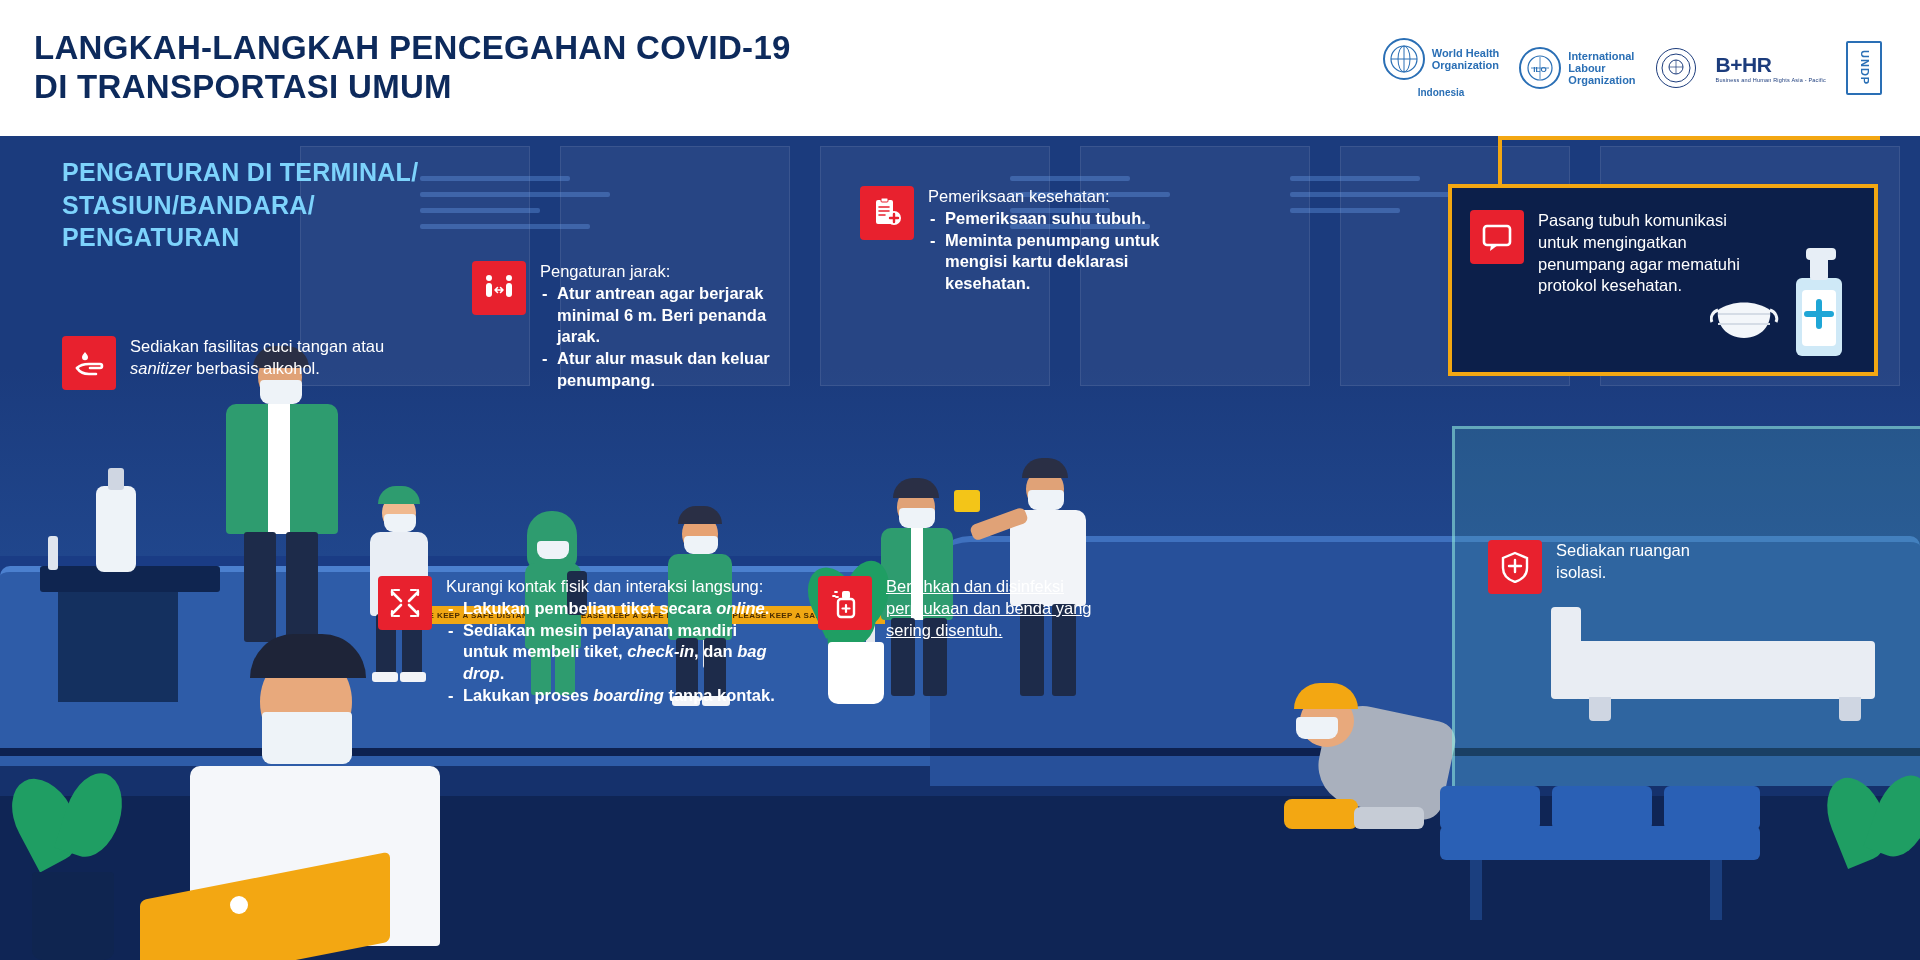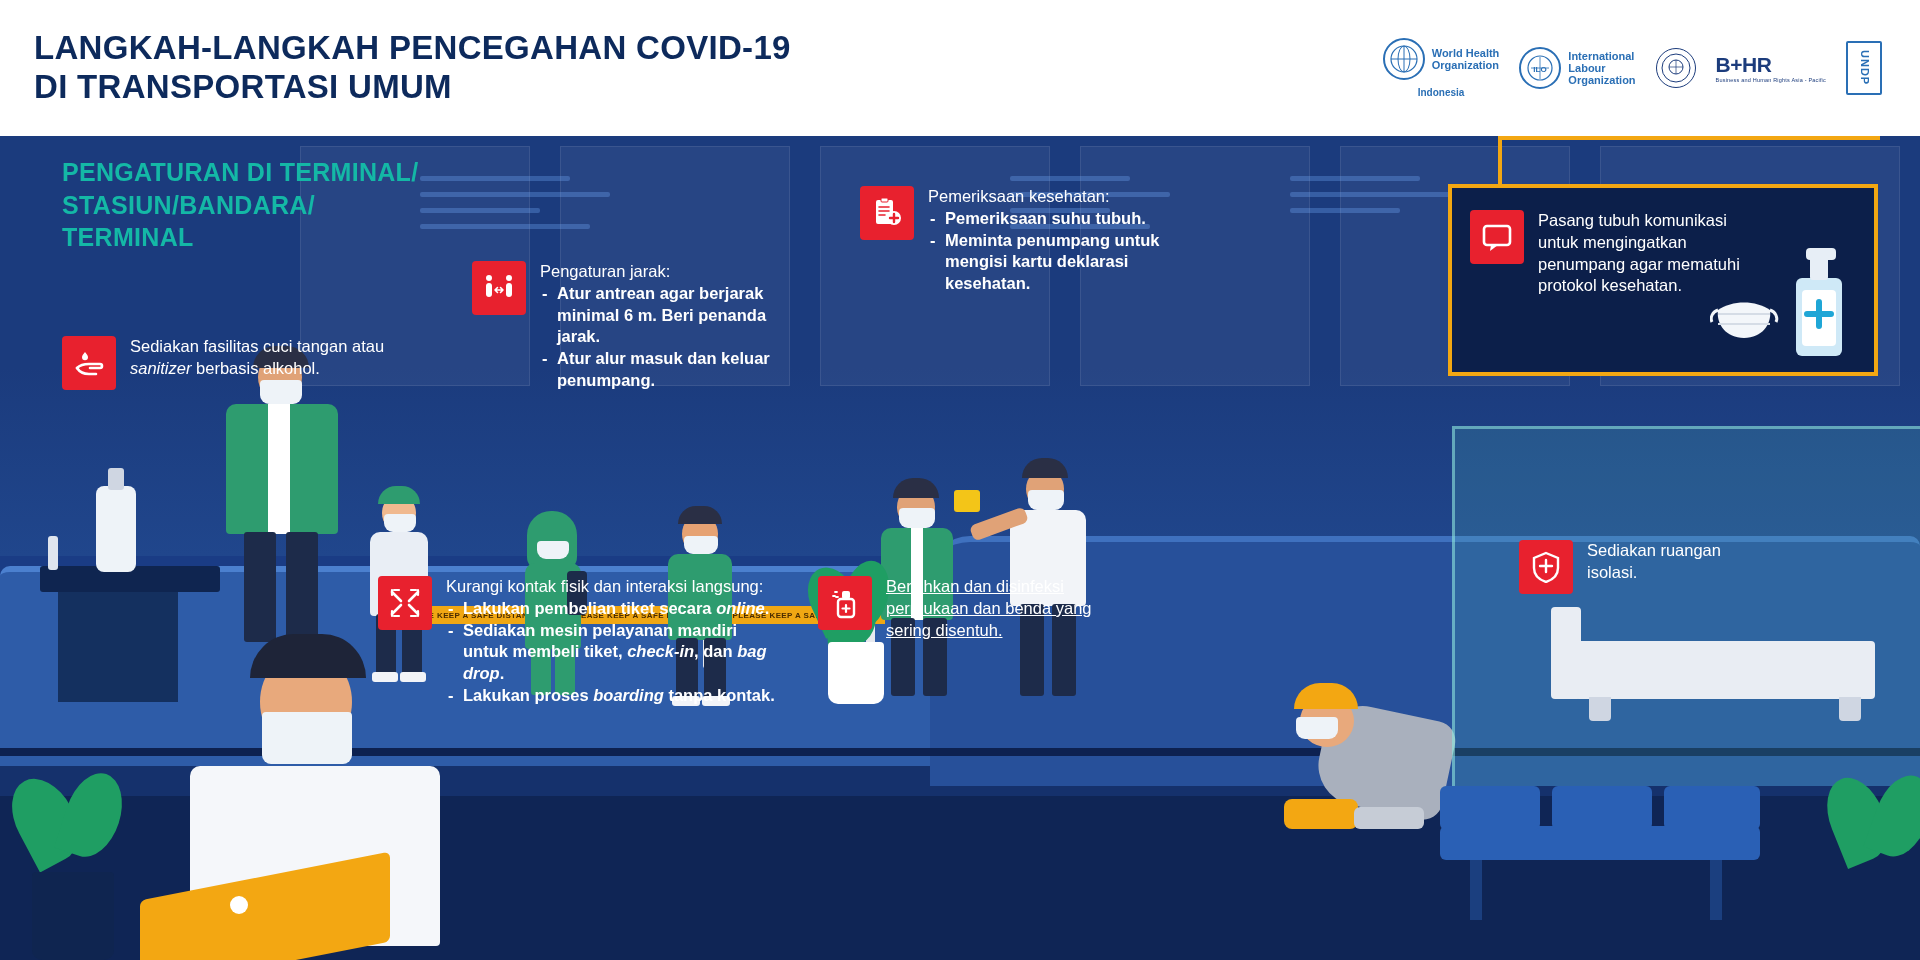--- a/index.html
+++ b/index.html
@@ -140,21 +140,21 @@
   }
   .badge svg { display: block; }
   .ctext { color: #ffffff; font-size: 16.5px; line-height: 1.32; }
   .ctext .em { font-style: italic; }
   .clist { list-style: none; font-weight: bold; }
   .clist li { position: relative; padding-left: 17px; }
   .clist li:before { content: "-"; position: absolute; left: 2px; top: 0; }
 
   .section-title {
     position: absolute; left: 62px; top: 20px;
-    color: #14b8a6; font-size: 25px; font-weight: bold; line-height: 1.3;
+    color: #7dd3fc; font-size: 25px; font-weight: bold; line-height: 1.3;
     letter-spacing: .3px;
   }
 
   
   .highlight-box {
     position: absolute; left: 1448px; top: 48px; width: 430px; height: 192px;
     background: #0c1f4a; border: 4px solid #f3a712;
     display: flex; align-items: flex-start; gap: 14px; padding: 22px 18px;
   }
   .connector {
@@ -408,21 +408,21 @@
       <div class="plant-pot" style="left:22px;top:96px;width:82px;height:88px;background:#0f2550;"></div>
     </div>
     <div class="fig" style="left:1830px;top:640px;width:110px;height:184px;">
       <div class="leafsh" style="left:0;top:0;width:54px;height:86px;transform:rotate(-22deg);"></div>
       <div class="leafsh" style="left:46px;top:-2px;width:52px;height:84px;transform:rotate(20deg);"></div>
     </div>
 
     <div class="section-title">
       <div>PENGATURAN DI TERMINAL/</div>
       <div>STASIUN/BANDARA/</div>
-      <div>TERMINAL</div>
+      <div>PENGATURAN</div>
     </div>
 
     <div class="callout" style="left:62px;top:200px;width:340px;">
       <div class="badge">
         <svg width="34" height="34" viewBox="0 0 34 34" aria-hidden="true">
           <path d="M13 6c1.6 2 3 3.6 3 5.2a3 3 0 0 1-6 0C10 9.6 11.4 8 13 6z" fill="#fff"></path>
           <path d="M5 22c3-3 8-4 12-4h11c1.2 0 2 .9 2 2s-.8 2-2 2H18" fill="none" stroke="#fff" stroke-width="2.6" stroke-linecap="round"></path>
           <path d="M5 22c2.6 4 7 6 12 6h7" fill="none" stroke="#fff" stroke-width="2.6" stroke-linecap="round"></path>
         </svg>
       </div>
@@ -490,21 +490,21 @@
 
           <rect x="86" y="34" width="46" height="78" rx="6" fill="#cfe9f7"></rect>
           <rect x="92" y="46" width="34" height="56" rx="4" fill="#ffffff"></rect>
           <rect x="100" y="12" width="18" height="24" rx="3" fill="#e7eef6"></rect>
           <rect x="96" y="4" width="30" height="12" rx="4" fill="#e7eef6"></rect>
           <path d="M109 58v24M97 70h24" stroke="#1fa6d6" stroke-width="6" stroke-linecap="round"></path>
         </svg>
       </div>
     </div>
 
-    <div class="callout" style="left:1488px;top:404px;width:300px;margin-left:31px;">
+    <div class="callout" style="left:1488px;top:404px;width:300px;">
       <div class="badge">
         <svg width="32" height="32" viewBox="0 0 32 32" aria-hidden="true">
           <path d="M16 2l12 5v10c0 8-6 12-12 14C10 29 4 25 4 17V7z" fill="none" stroke="#fff" stroke-width="2.4"></path>
           <path d="M16 9v12M10 15h12" stroke="#fff" stroke-width="2.4" stroke-linecap="round"></path>
         </svg>
       </div>
       <div class="ctext" style="max-width:150px;">Sediakan ruangan isolasi.</div>
     </div>
 
     <div class="callout" style="left:378px;top:440px;width:400px;">

